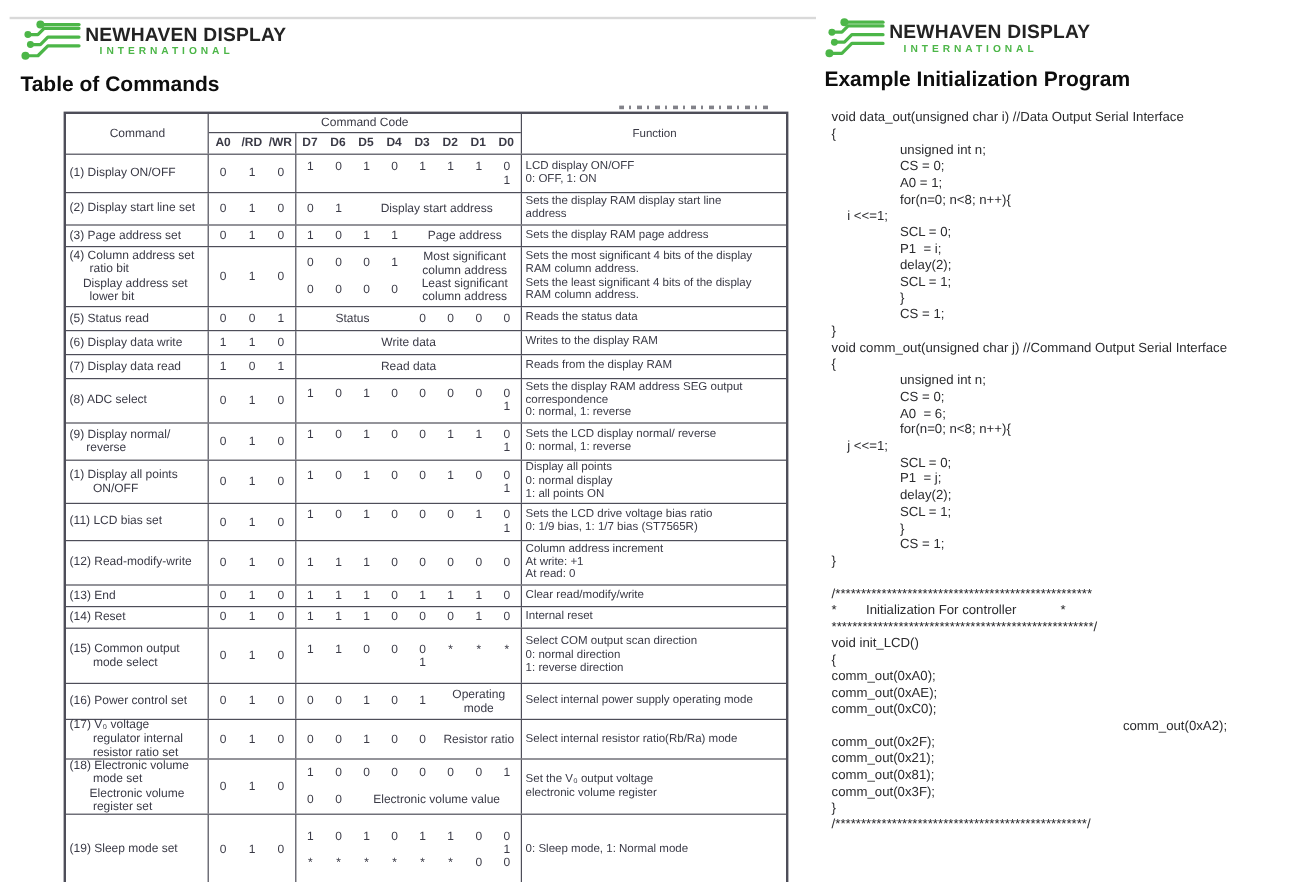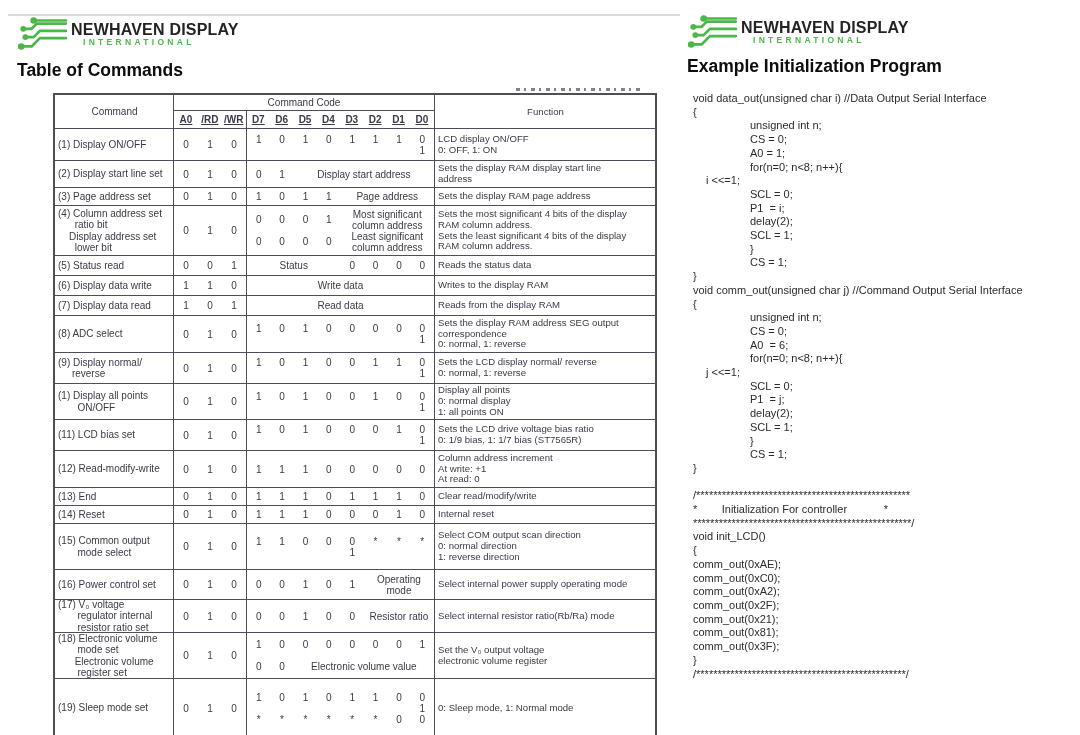--- a/index.html
+++ b/index.html
@@ -42,21 +42,21 @@
        flex-direction:column;justify-content:center;padding:1px 2px 1px 3px;font-size:9.6px;}
   .fline{line-height:10.8px;}
   
   .midc{width:261px;border-left:1.4px solid #4e4e59;box-sizing:border-box;display:flex;flex-direction:column;}
   .hcc{height:16px;border-bottom:1.4px solid #4e4e59;box-sizing:border-box;display:flex;
        align-items:center;justify-content:center;}
   .hsub{flex:1;display:flex;}
   .sgrp{width:71.6px;display:grid;grid-template-columns:repeat(3,1fr);align-items:center;font-weight:bold;}
   .dgrp{width:188px;border-left:1.4px solid #4e4e59;box-sizing:border-box;display:grid;
         grid-template-columns:repeat(8,1fr);align-items:center;font-weight:bold;}
-  .sgrp span,.dgrp span{text-align:center;text-decoration:underline;}
+  .sgrp span,.dgrp span{text-align:center;}
   .vc{display:flex;align-items:center;justify-content:center;}
 
   
   .codeblock{position:absolute;left:693px;top:92px;font-size:11px;color:#2b2b2e;}
   .cl{white-space:pre;line-height:13.7px;min-height:13.7px;}
 </style>
 </head>
 <body>
 
 <div class="screen">
@@ -684,23 +684,24 @@
       <div class="cl" style="padding-left: 57px;">SCL = 1;</div>
       <div class="cl" style="padding-left: 57px;">}</div>
       <div class="cl" style="padding-left: 57px;">CS = 1;</div>
       <div class="cl" style="padding-left: 0px;">}</div>
       <div class="cl" style="padding-left: 0px;"></div>
       <div class="cl" style="padding-left: 0px;">/**************************************************</div>
       <div class="cl" style="padding-left: 0px;">*        Initialization For controller            *</div>
       <div class="cl" style="padding-left: 0px;">***************************************************/</div>
       <div class="cl" style="padding-left: 0px;">void init_LCD()</div>
       <div class="cl" style="padding-left: 0px;">{</div>
+      <div class="cl" style="padding-left: 0px;">comm_out(0xA0);</div>
       <div class="cl" style="padding-left: 0px;">comm_out(0xAE);</div>
       <div class="cl" style="padding-left: 0px;">comm_out(0xC0);</div>
-      <div class="cl" style="padding-left: 0px;">comm_out(0xA2);</div>
+      <div class="cl" style="padding-left: 0px; text-align: right;">comm_out(0xA2);</div>
       <div class="cl" style="padding-left: 0px;">comm_out(0x2F);</div>
       <div class="cl" style="padding-left: 0px;">comm_out(0x21);</div>
       <div class="cl" style="padding-left: 0px;">comm_out(0x81);</div>
       <div class="cl" style="padding-left: 0px;">comm_out(0x3F);</div>
       <div class="cl" style="padding-left: 0px;">}</div>
       <div class="cl" style="padding-left: 0px;">/*************************************************/</div>
     </div>
 </div>
 
 </body></html>

